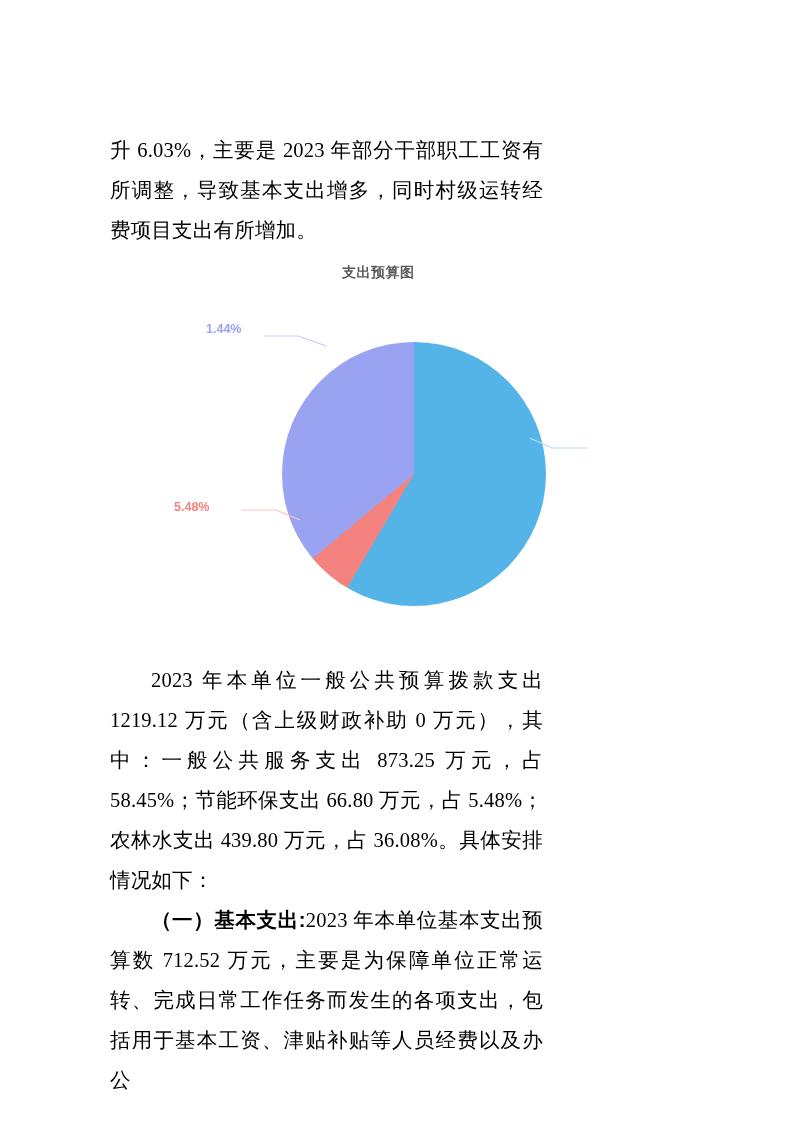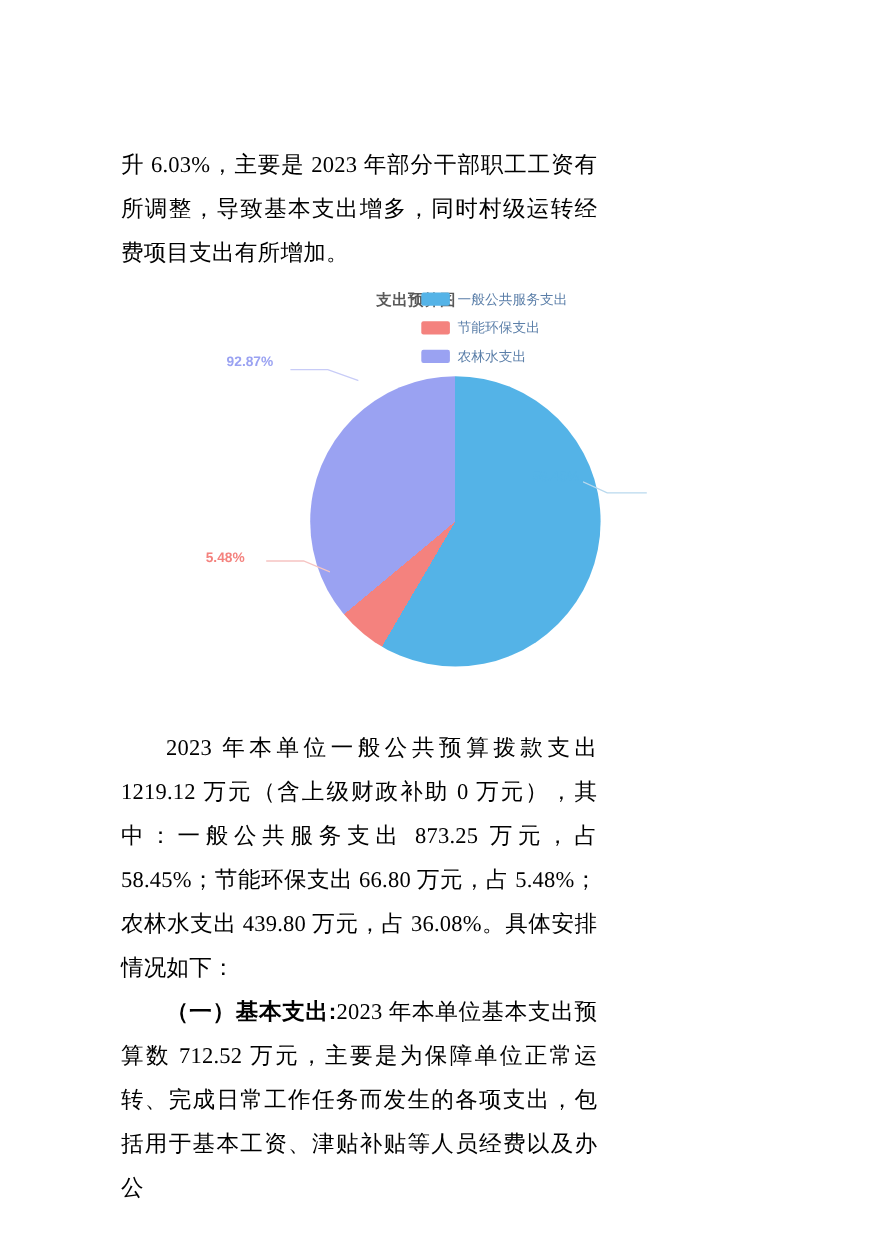--- a/index.html
+++ b/index.html
@@ -108,54 +108,40 @@
     );
   }
   .pct {
     position: absolute;
     font-family: "Liberation Sans", sans-serif;
     font-size: 12.5px;
     font-weight: bold;
     white-space: nowrap;
   }
   .pct-a { color: #54b3e7; left: 374px; top: 166px; }
-  .pct-b { color: #f4827e; left: 77px; top: 240px; }
+  .pct-b { color: #f4827e; left: 64px; top: 240px; }
   .pct-c { color: #9aa2f2; left: 96px; top: 62px; }
 
   .leader {
     position: absolute;
     background: transparent;
   }
   .leader svg { display: block; }
 </style>
 </head>
 <body>
 
 <div class="page">
 
   <p class="para">升 6.03%，主要是 2023 年部分干部职工工资有所调整，导致基本支出增多，同时村级运转经费项目支出有所增加。</p>
 
   <div class="chart-block">
 
     <div class="chart-title">支出预算图</div>
 
-    <div class="legend">
-      <div class="legend-item">
-        <span class="legend-swatch" style="background:#54b3e7"></span>
-        <span class="legend-label">一般公共服务支出</span>
-      </div>
-      <div class="legend-item">
-        <span class="legend-swatch" style="background:#f4827e"></span>
-        <span class="legend-label">节能环保支出</span>
-      </div>
-      <div class="legend-item">
-        <span class="legend-swatch" style="background:#9aa2f2"></span>
-        <span class="legend-label">农林水支出</span>
-      </div>
-    </div>
 
     <div class="pie-wrap">
       <div class="pie"></div>
     </div>
 
     <div class="leader" style="left:420px; top:176px;">
       <svg width="70" height="14" viewBox="0 0 70 14">
           <polyline points="0,2 22,12 58,12" fill="none" stroke="#b9d9ee" stroke-width="1.2"></polyline>
         </svg>
     </div>
@@ -165,21 +151,21 @@
         </svg>
     </div>
     <div class="leader" style="left:140px; top:72px;">
       <svg width="76" height="16" viewBox="0 0 76 16">
           <polyline points="76,14 48,4 14,4" fill="none" stroke="#c8ccf7" stroke-width="1.2"></polyline>
         </svg>
     </div>
 
     <div class="pct pct-a">58.45%</div>
     <div class="pct pct-b">5.48%</div>
-    <div class="pct pct-c">92.87%</div>
+    <div class="pct pct-c">1.44%</div>
 
   </div>
 
 
   <p class="para indent2">2023 年本单位一般公共预算拨款支出 1219.12 万元（含上级财政补助 0 万元），其中：一般公共服务支出 873.25 万元，占 58.45%；节能环保支出 66.80 万元，占 5.48%；农林水支出 439.80 万元，占 36.08%。具体安排情况如下：</p>
 
   <p class="para indent2"><span class="bold-inline">（一）基本支出:</span><span>2023 年本单位基本支出预算数 712.52 万元，主要是为保障单位正常运转、完成日常工作任务而发生的各项支出，包括用于基本工资、津贴补贴等人员经费以及办公</span></p>
 
 </div>
 

